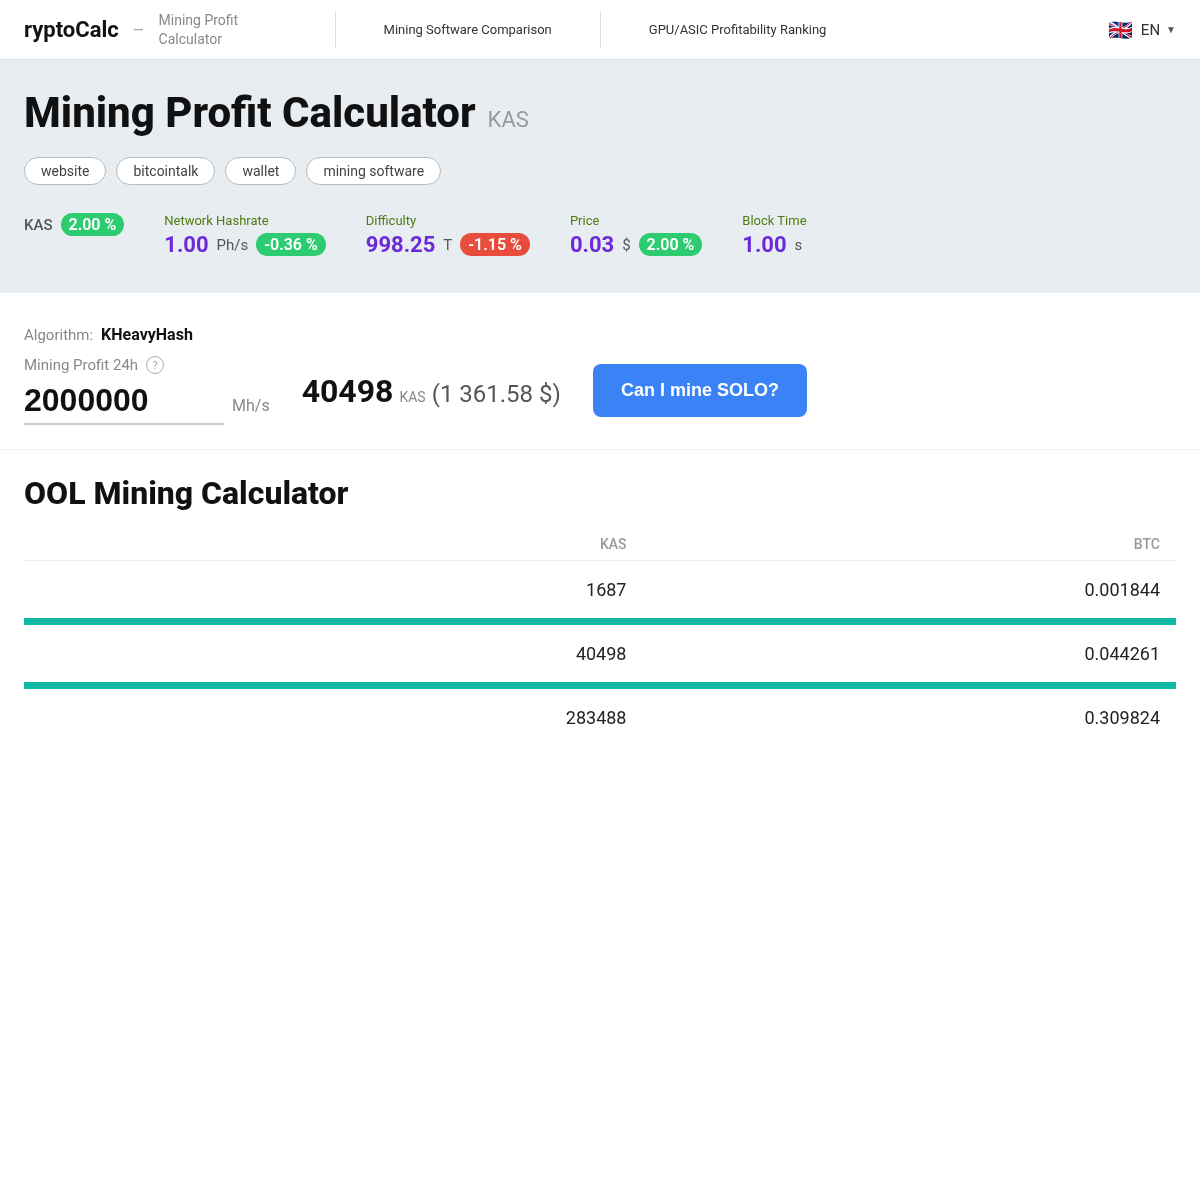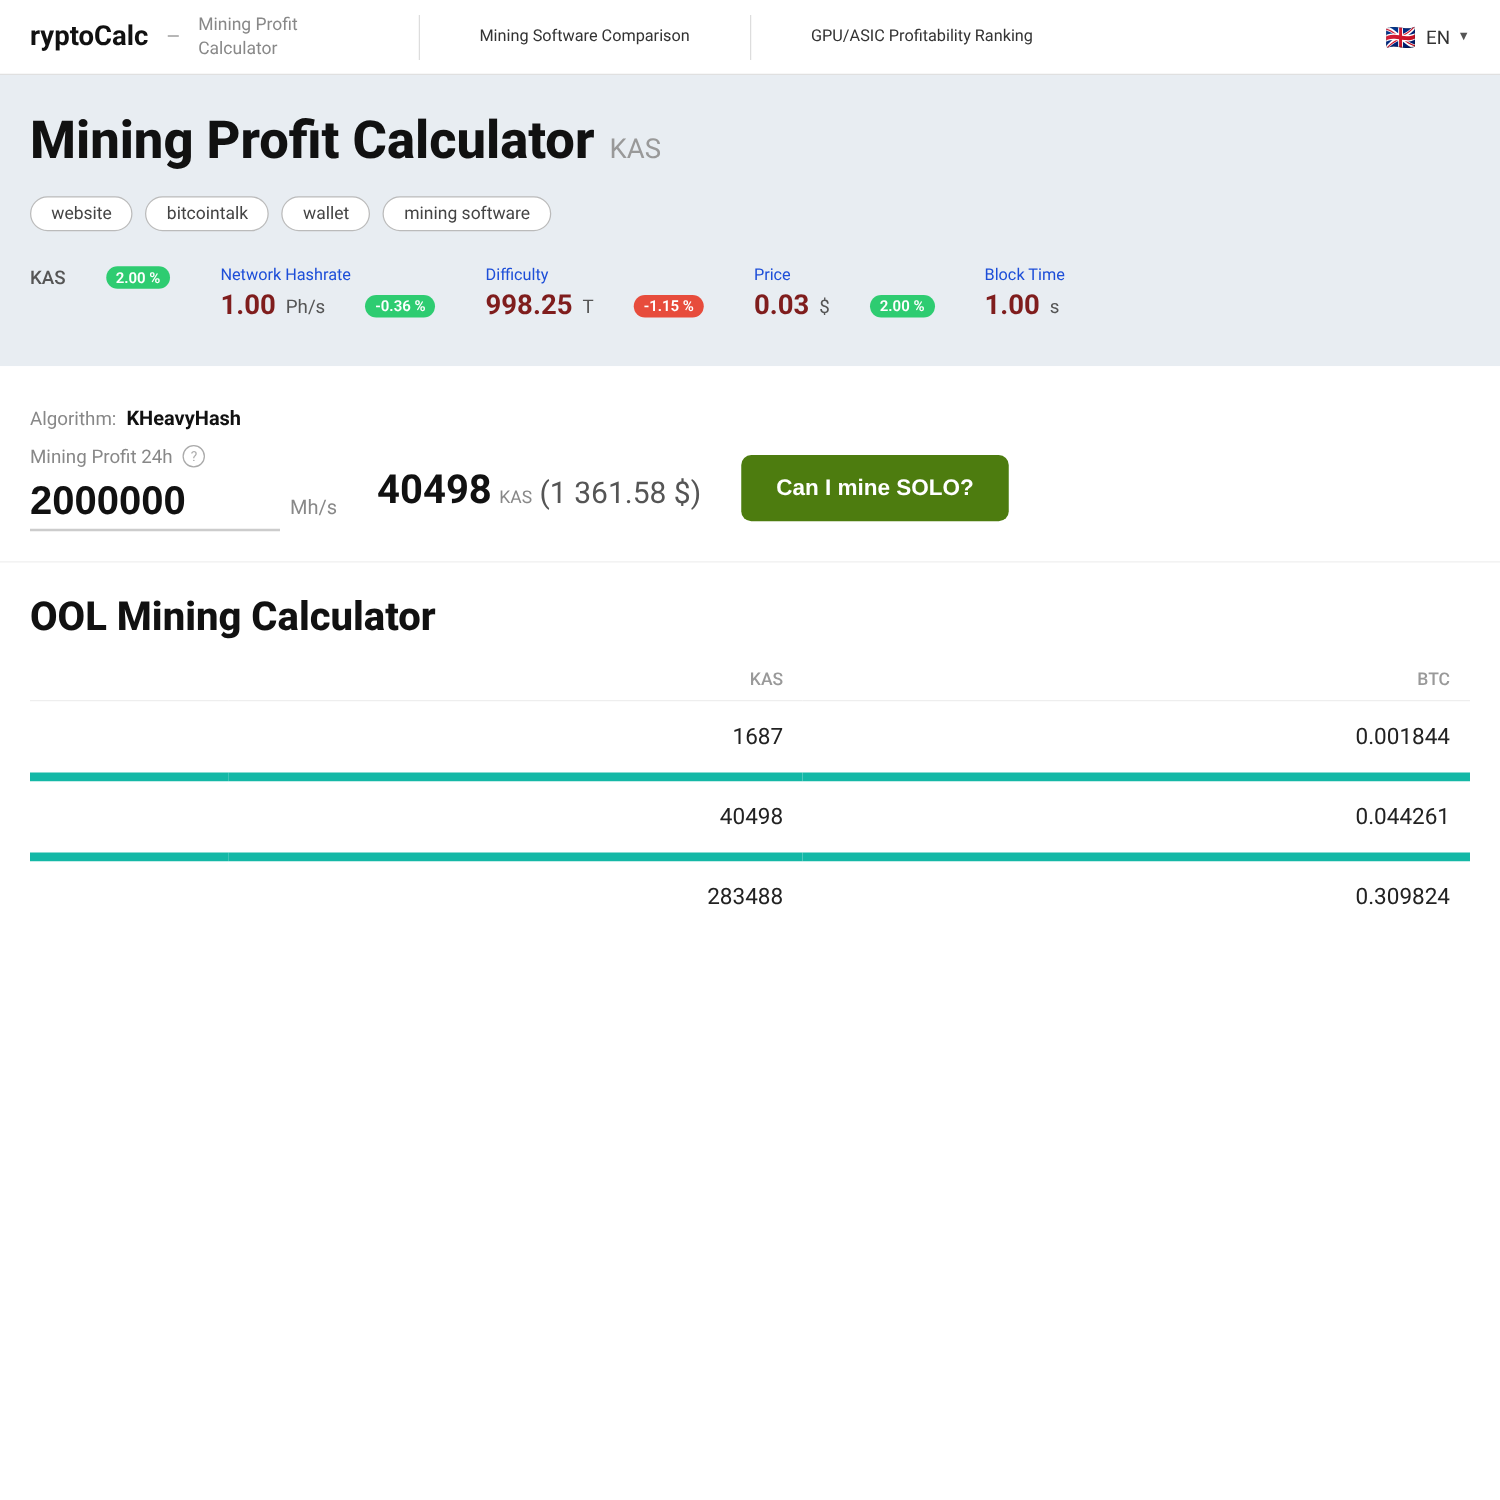--- a/index.html
+++ b/index.html
@@ -122,43 +122,42 @@
       align-items: flex-start;
       gap: 40px;
     }
     .stat-block {
       display: flex;
       flex-direction: column;
       gap: 4px;
     }
     .stat-label {
       font-size: 13px;
-      color: #1d4ed8;
+      color: #4d7c0f;
     }
     .stat-value-row {
       display: flex;
       align-items: center;
       gap: 8px;
     }
     .stat-value {
       font-size: 22px;
       font-weight: 700;
-      color: #7f1d1d;
+      color: #6d28d9;
     }
     .stat-unit {
       font-size: 15px;
       color: #555;
     }
     .badge {
       border-radius: 12px;
       padding: 2px 8px;
-      font-size: 12px;
+      font-size: 16px;
       font-weight: 600;
       color: #fff;
-      margin-left: 24px;
     }
     .badge-green { background: #2ecc71; }
     .badge-red { background: #e74c3c; }
     .coin-abbr {
       font-size: 15px;
       color: #555;
       font-weight: 500;
     }
 
     
@@ -239,21 +238,21 @@
       font-weight: 400;
       vertical-align: super;
       font-size: 14px;
     }
     .profit-usd {
       font-size: 24px;
       color: #555;
       font-weight: 400;
     }
     .solo-btn {
-      background: #4d7c0f;
+      background: #3b82f6;
       color: #fff;
       border: none;
       border-radius: 8px;
       padding: 16px 28px;
       font-size: 18px;
       font-weight: 700;
       cursor: pointer;
       white-space: nowrap;
     }
 

